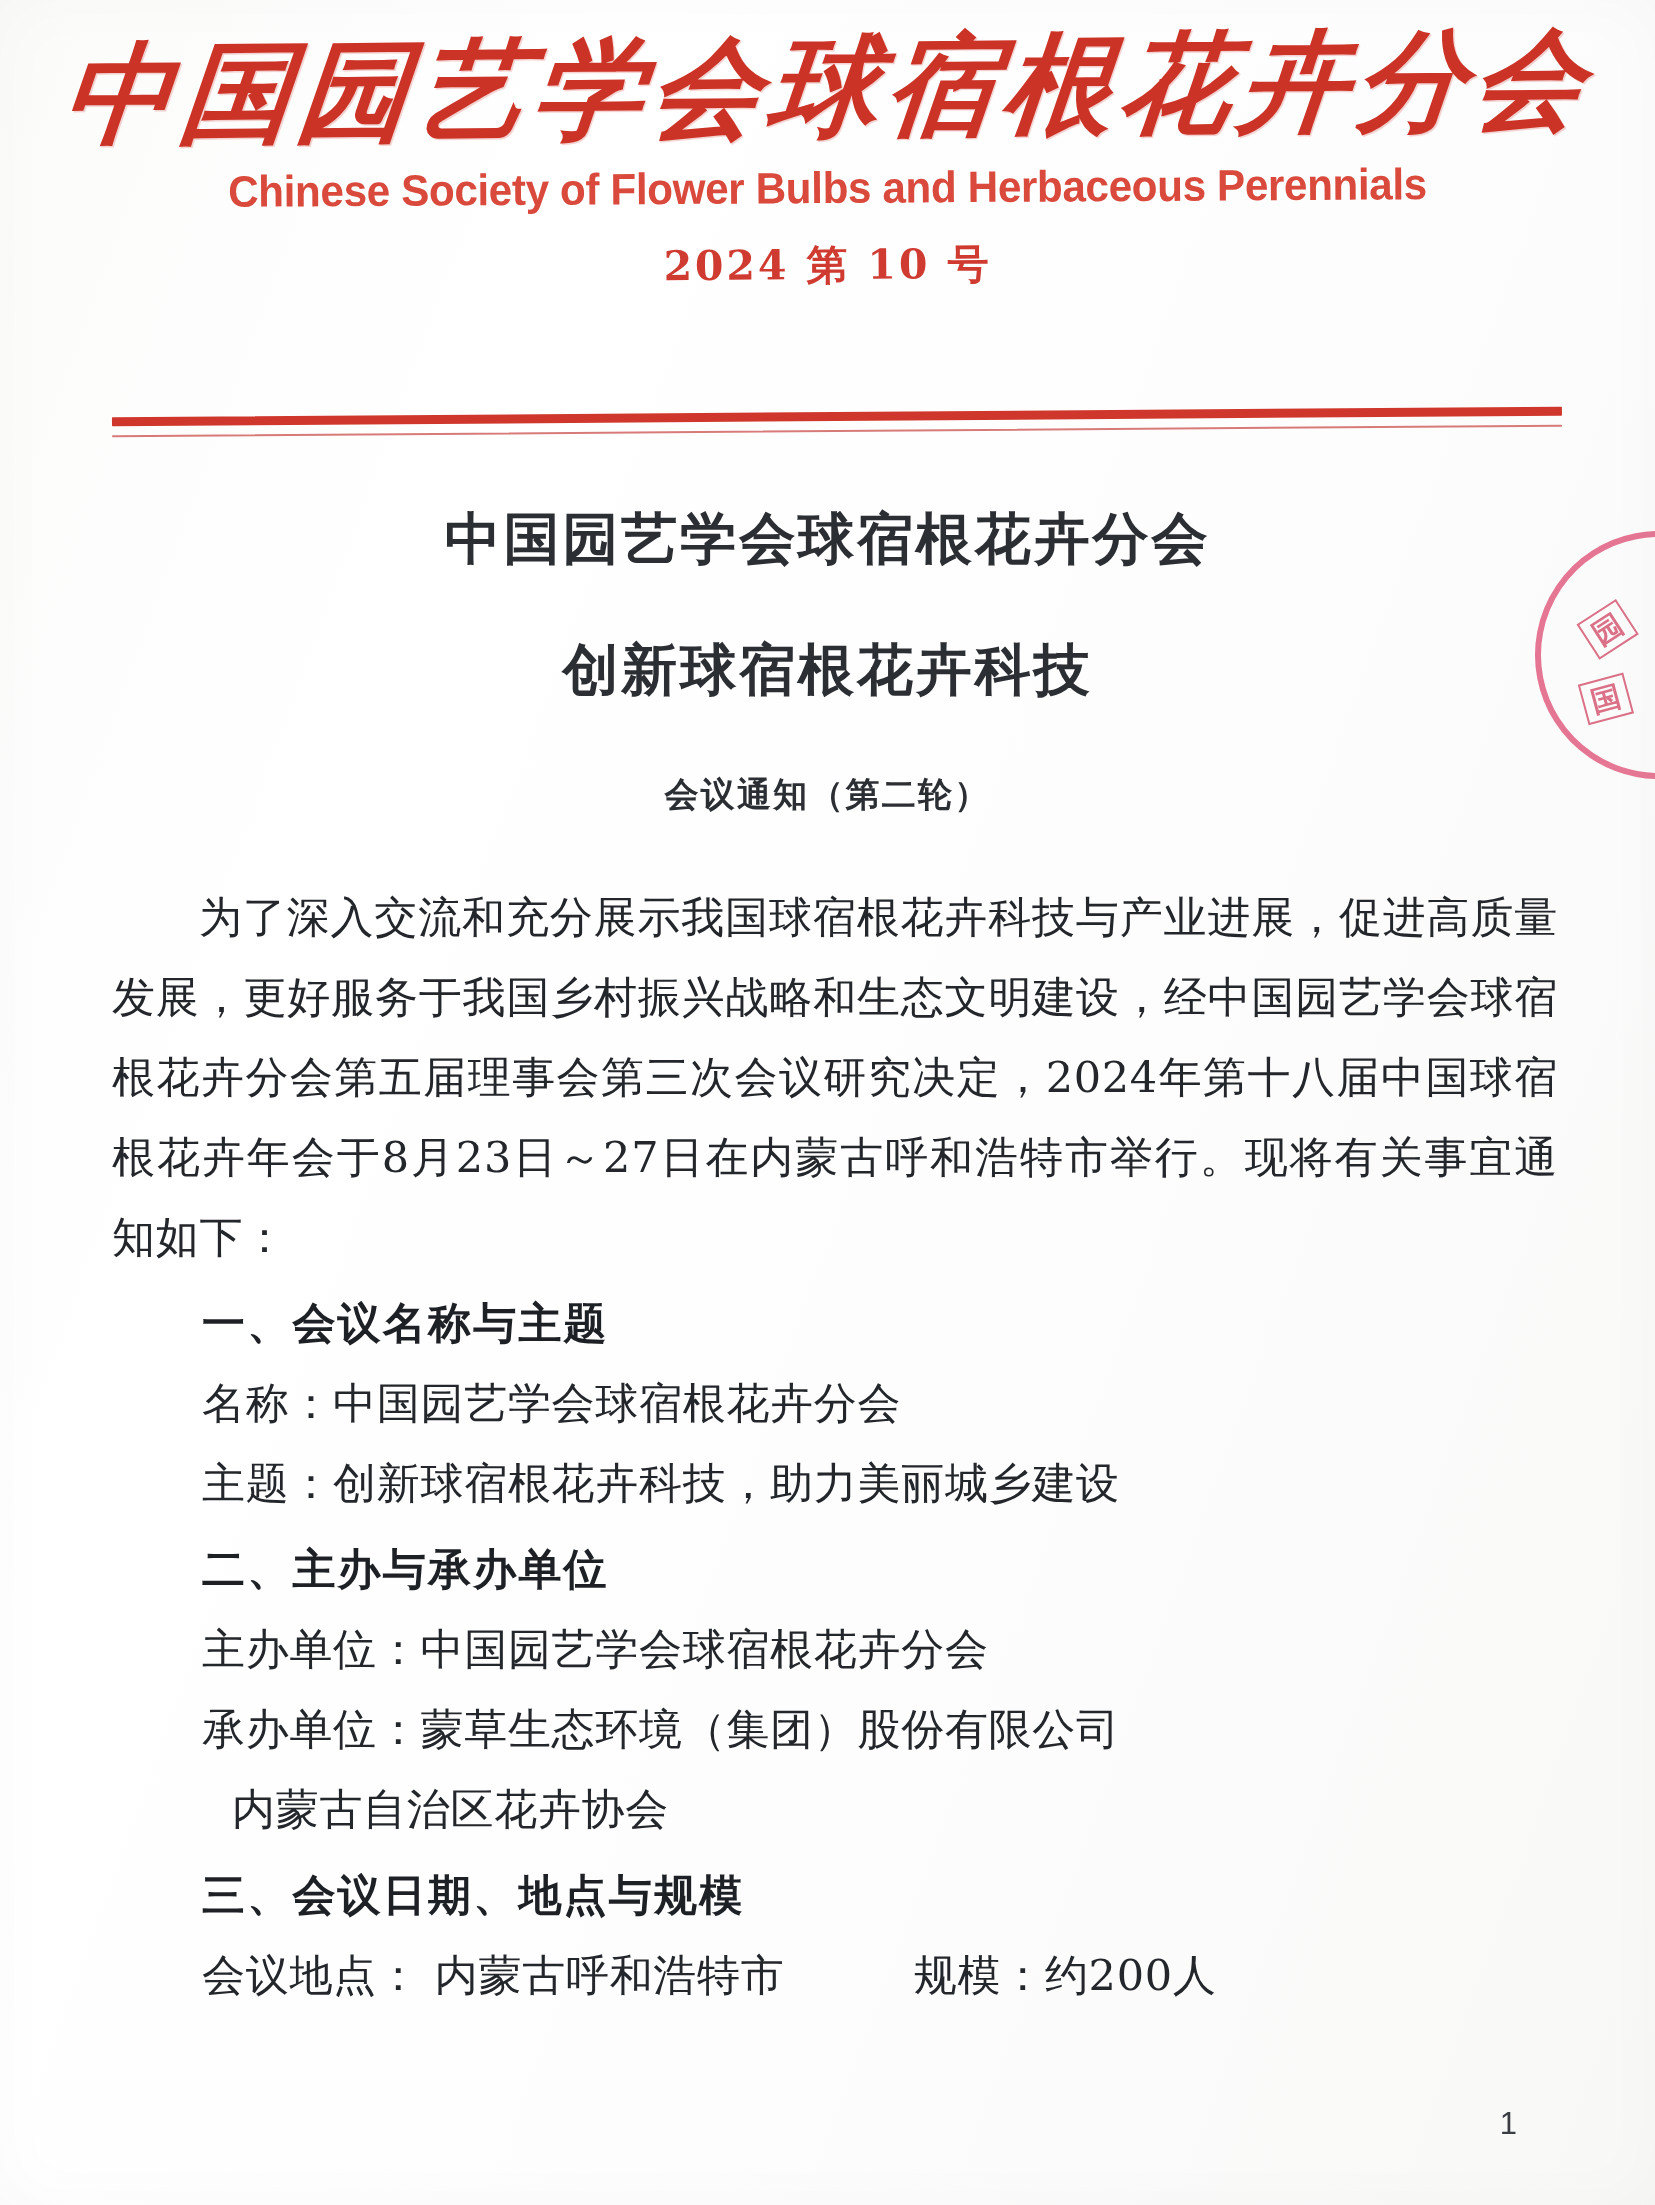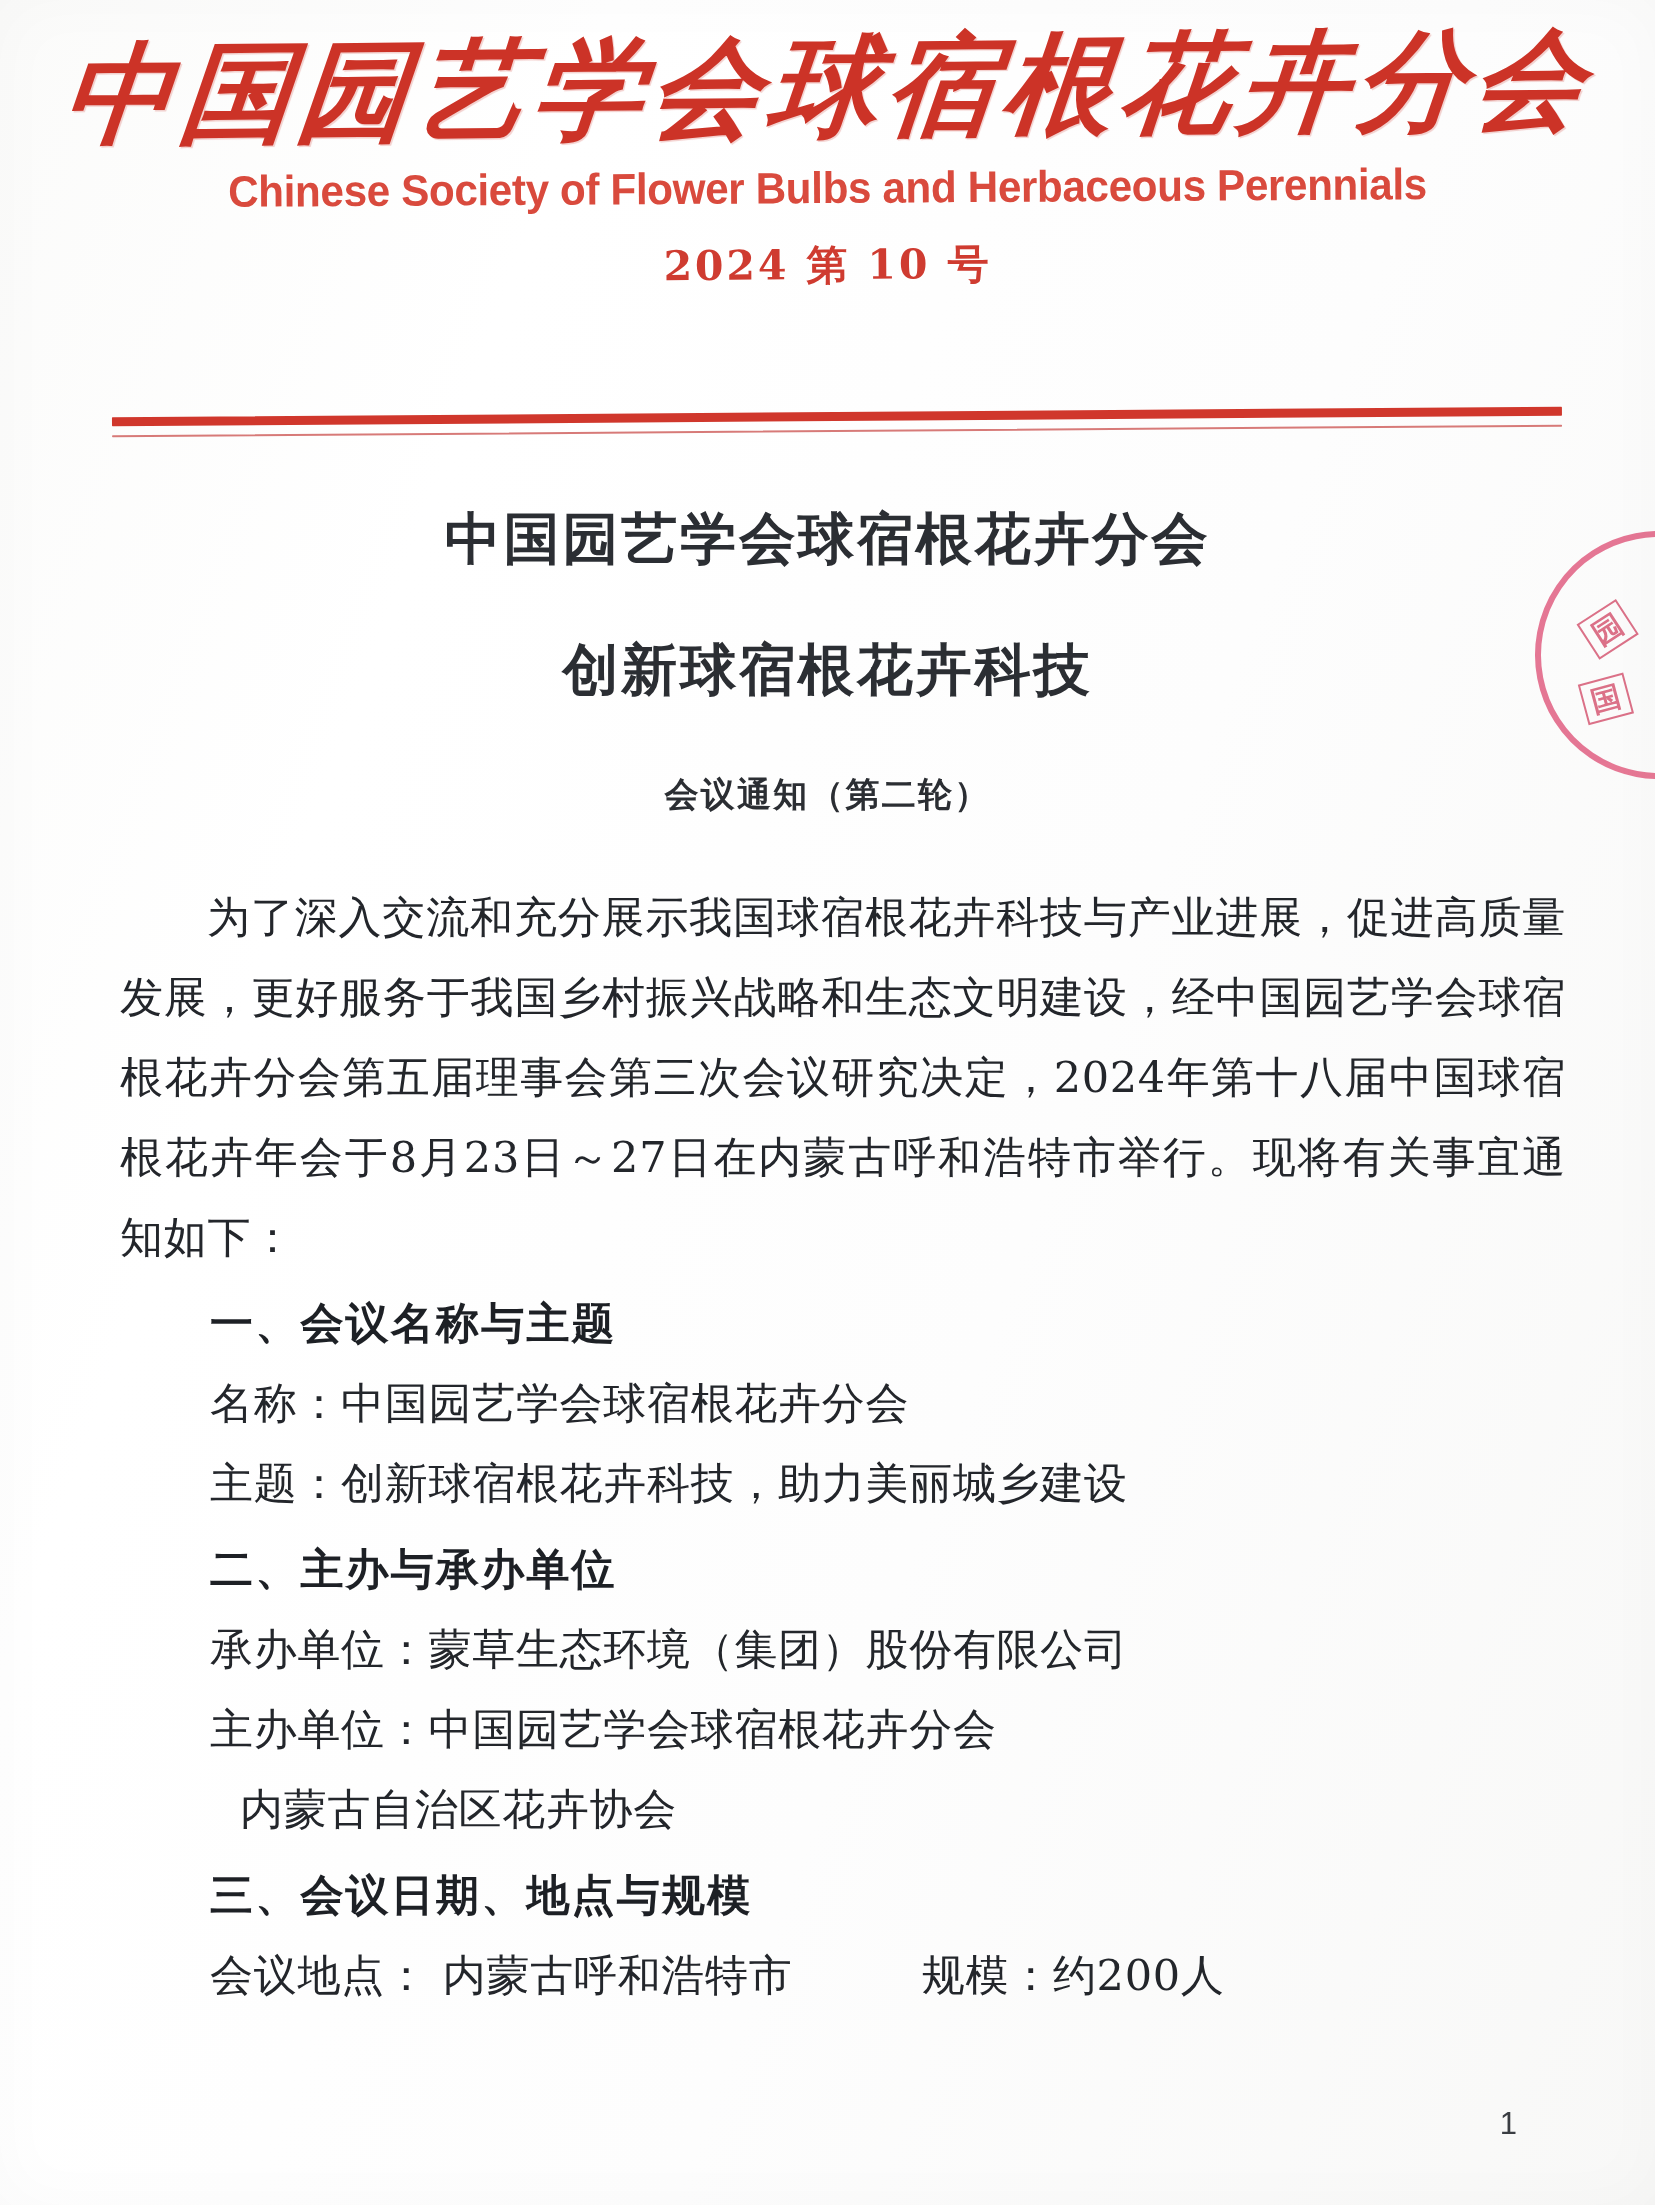--- a/index.html
+++ b/index.html
@@ -142,21 +142,21 @@
     font-family: "Liberation Sans", sans-serif;
     font-size: 34px;
     font-weight: 700;
     color: #2b2e33;
     letter-spacing: 2.2px;
   }
 
   
   #body-copy {
     position: absolute;
-    left: 120px;
+    left: 112px;
     top: 877px;
     width: 1446px;
     font-family: "DejaVu Serif", serif;
     font-size: 43px;
     color: #23262b;
   }
   .para {
     line-height: 80px;
     text-align: justify;
     text-justify: inter-character;
@@ -224,22 +224,22 @@
     <div class="doc-subtitle">会议通知（第二轮）</div>
   </div>
 
   <div id="body-copy">
     <div class="para indent2">为了深入交流和充分展示我国球宿根花卉科技与产业进展，促进高质量发展，更好服务于我国乡村振兴战略和生态文明建设，经中国园艺学会球宿根花卉分会第五届理事会第三次会议研究决定，2024年第十八届中国球宿根花卉年会于8月23日～27日在内蒙古呼和浩特市举行。现将有关事宜通知如下：</div>
     <div id="sections">
         <div class="section-head">一、会议名称与主题</div>
         <div class="section-line">名称：中国园艺学会球宿根花卉分会</div>
         <div class="section-line">主题：创新球宿根花卉科技，助力美丽城乡建设</div>
         <div class="section-head">二、主办与承办单位</div>
+        <div class="section-line">主办单位：中国园艺学会球宿根花卉分会</div>
         <div class="section-line">承办单位：蒙草生态环境（集团）股份有限公司</div>
-        <div class="section-line">主办单位：中国园艺学会球宿根花卉分会</div>
         <div class="section-line sub">内蒙古自治区花卉协会</div>
         <div class="section-head">三、会议日期、地点与规模</div>
         <div class="section-line">会议地点： 内蒙古呼和浩特市         规模：约200人</div>
       </div>
   </div>
 
   <div id="page-number">1</div>
 
   <div id="paper-edge"></div>
 </div>

